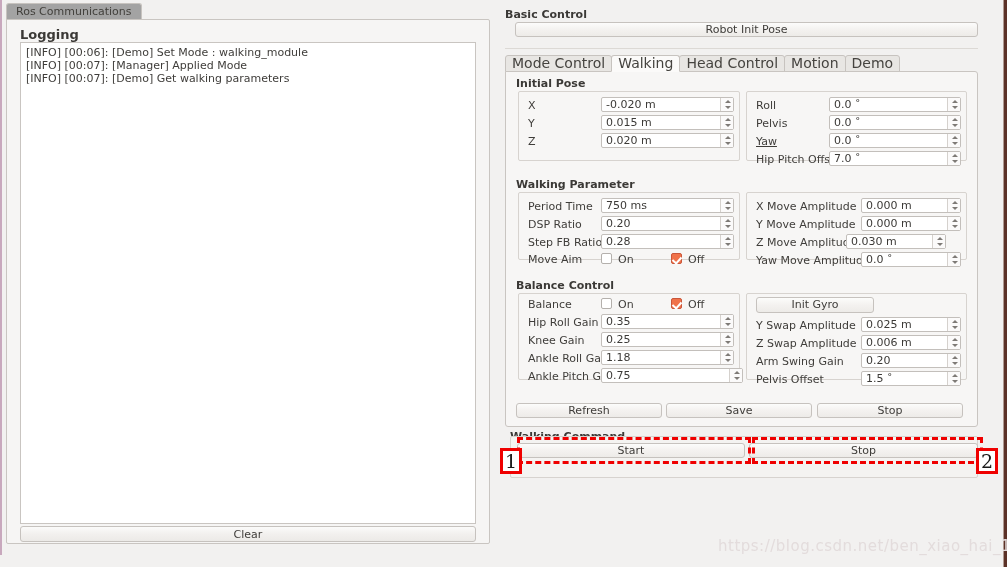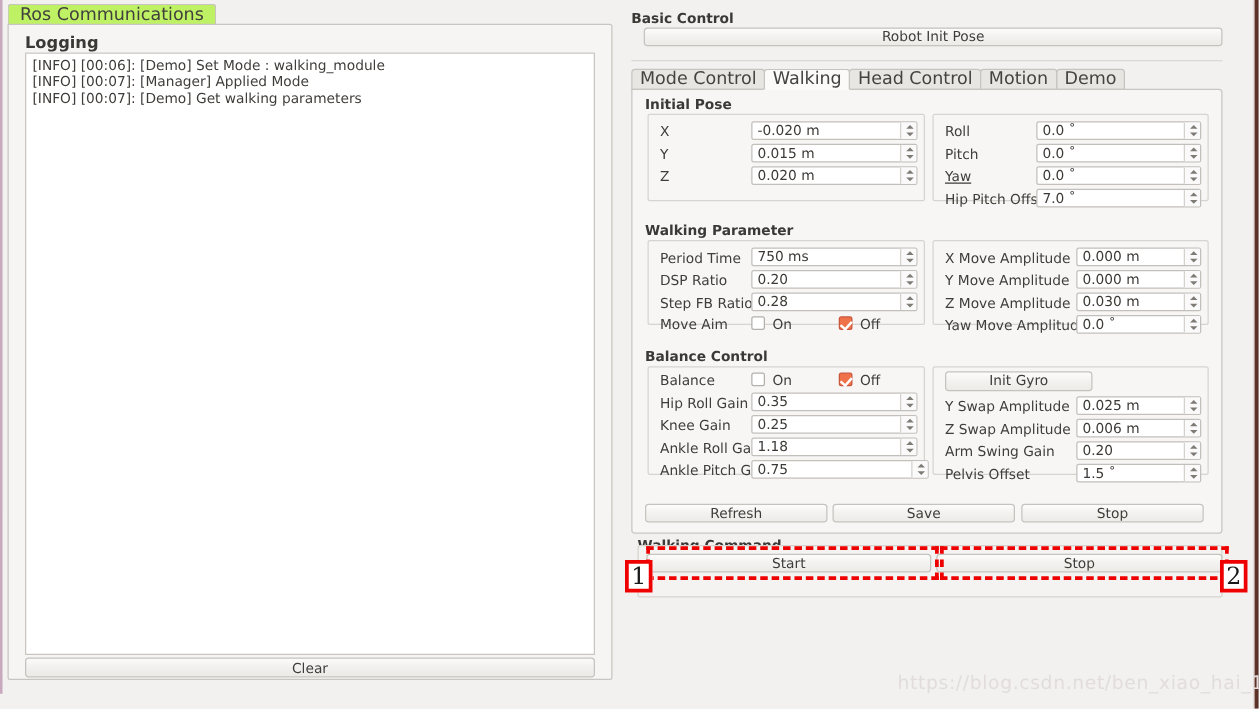--- a/index.html
+++ b/index.html
@@ -35,25 +35,25 @@
   .left-panel {
     position: absolute; left: 4px; top: 0; width: 494px; height: 551px;
   }
   .tabbar {
     position: absolute; left: 2px; top: 2px; height: 18px;
   }
   .tab {
     display: inline-block;
     height: 16px; line-height: 16px;
     padding: 0 9px;
-    background: #bef264;
+    background: #a3a3a3;
     border: 1px solid #c7c3bf;
     border-bottom: none;
     border-radius: 3px 3px 0 0;
-    font-size: 14px;
+    font-size: 11px;
     color: #42403c;
     position: relative;
     top: 1px;
   }
   .content-frame {
     position: absolute; left: 2px; top: 19px;
     width: 482px; height: 523px;
     background: #f6f5f4;
     border: 1px solid #c9c5c1;
     border-radius: 0 2px 2px 2px;
@@ -312,21 +312,21 @@
             <div class="val">0.020 m</div>
             <div class="arrows"></div>
           </div>
         </div>
       <div id="ip-right">
           <div class="fld-label" style="left: 250px; top: 27px;">Roll</div>
           <div class="spin" style="left: 323px; top: 25px; width: 132px;">
             <div class="val">0.0 ˚</div>
             <div class="arrows"></div>
           </div>
-          <div class="fld-label" style="left: 250px; top: 45px;">Pitch</div>
+          <div class="fld-label" style="left: 250px; top: 45px;">Pelvis</div>
           <div class="spin" style="left: 323px; top: 43px; width: 132px;">
             <div class="val">0.0 ˚</div>
             <div class="arrows"></div>
           </div>
           <div class="fld-label" style="left: 250px; top: 63px; text-decoration: underline;">Yaw</div>
           <div class="spin" style="left: 323px; top: 61px; width: 132px;">
             <div class="val">0.0 ˚</div>
             <div class="arrows"></div>
           </div>
           <div class="fld-label" style="left: 250px; top: 81px;">Hip Pitch Offset</div>
@@ -362,21 +362,21 @@
           <div class="spin" style="left: 355px; top: 126px; width: 100px;">
             <div class="val">0.000 m</div>
             <div class="arrows"></div>
           </div>
           <div class="fld-label" style="left: 250px; top: 146px;">Y Move Amplitude</div>
           <div class="spin" style="left: 355px; top: 144px; width: 100px;">
             <div class="val">0.000 m</div>
             <div class="arrows"></div>
           </div>
           <div class="fld-label" style="left: 250px; top: 164px;">Z Move Amplitude</div>
-          <div class="spin" style="left: 355px; top: 162px; width: 100px;">
+          <div class="spin" style="left: 340px; top: 162px; width: 100px;">
             <div class="val">0.030 m</div>
             <div class="arrows"></div>
           </div>
           <div class="fld-label" style="left: 250px; top: 182px;">Yaw Move Amplitude</div>
           <div class="spin" style="left: 355px; top: 180px; width: 100px;">
             <div class="val">0.0 ˚</div>
             <div class="arrows"></div>
           </div>
         </div>
 

